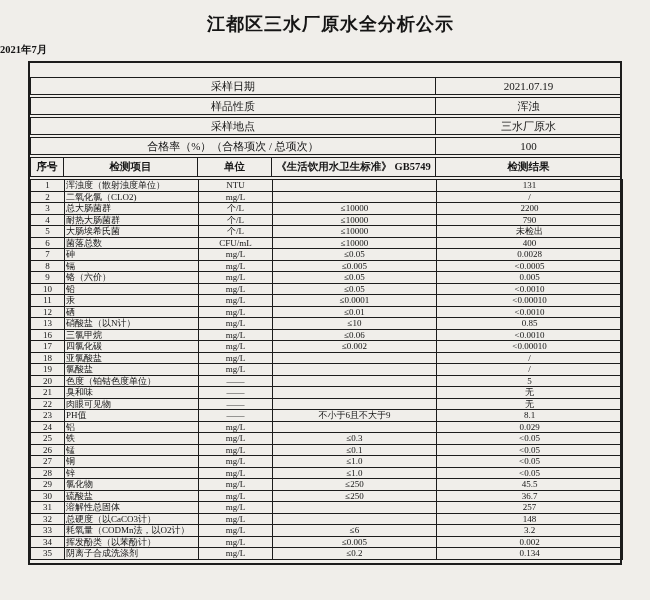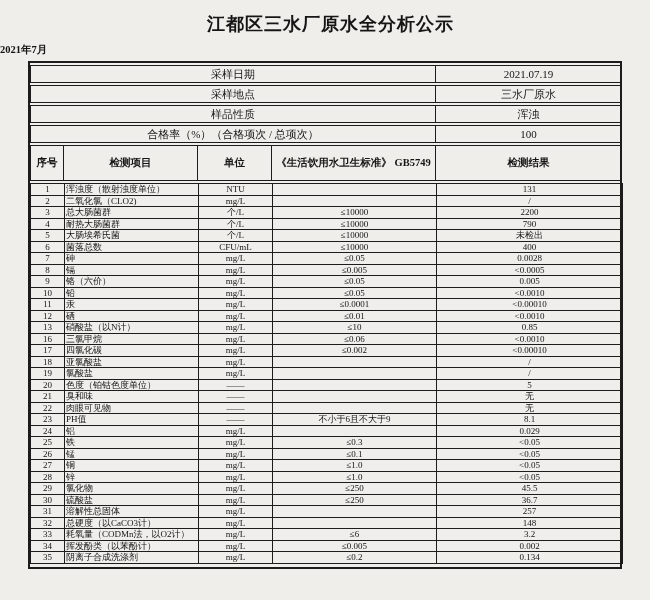--- a/index.html
+++ b/index.html
@@ -31,33 +31,34 @@
     border: 2px solid #1c1c1c;
     padding: 0 0 3px 0;
     background: transparent;
   }
   
   table.head-table {
     width: 100%;
     border-collapse: separate;
     border-spacing: 0 2px;
     table-layout: fixed;
+    margin-top: 12px;
   }
   table.head-table td {
     border: 1px solid #1c1c1c;
     text-align: center;
     vertical-align: middle;
     height: 18px;
     font-size: 11px;
   }
   table.head-table td + td { border-left: none; }
   table.head-table tr.col-head td {
     font-weight: 600;
     font-size: 10.5px;
-    height: 36px;
+    height: 20px;
   }
   
   table.data-table {
     width: 100%;
     border-collapse: collapse;
     table-layout: fixed;
     margin-top: 0px;
   }
   table.data-table td {
     border: 1px solid #1c1c1c;
@@ -94,26 +95,26 @@
           <col class="c3">
           <col class="c4">
           <col class="c5">
         </colgroup>
       <tbody>
           <tr>
         <td colspan="4">采样日期</td>
         <td>2021.07.19</td>
       </tr>
       <tr>
+        <td colspan="4">样品性质</td>
+        <td>浑浊</td>
+      </tr>
+      <tr>
         <td colspan="4">采样地点</td>
         <td>三水厂原水</td>
-      </tr>
-      <tr>
-        <td colspan="4">样品性质</td>
-        <td>浑浊</td>
       </tr>
       <tr>
         <td colspan="4">合格率（%）（合格项次 / 总项次）</td>
         <td>100</td>
       </tr>
       <tr class="col-head">
         <td>序号</td>
         <td>检测项目</td>
         <td>单位</td>
         <td>《生活饮用水卫生标准》 GB5749</td>

